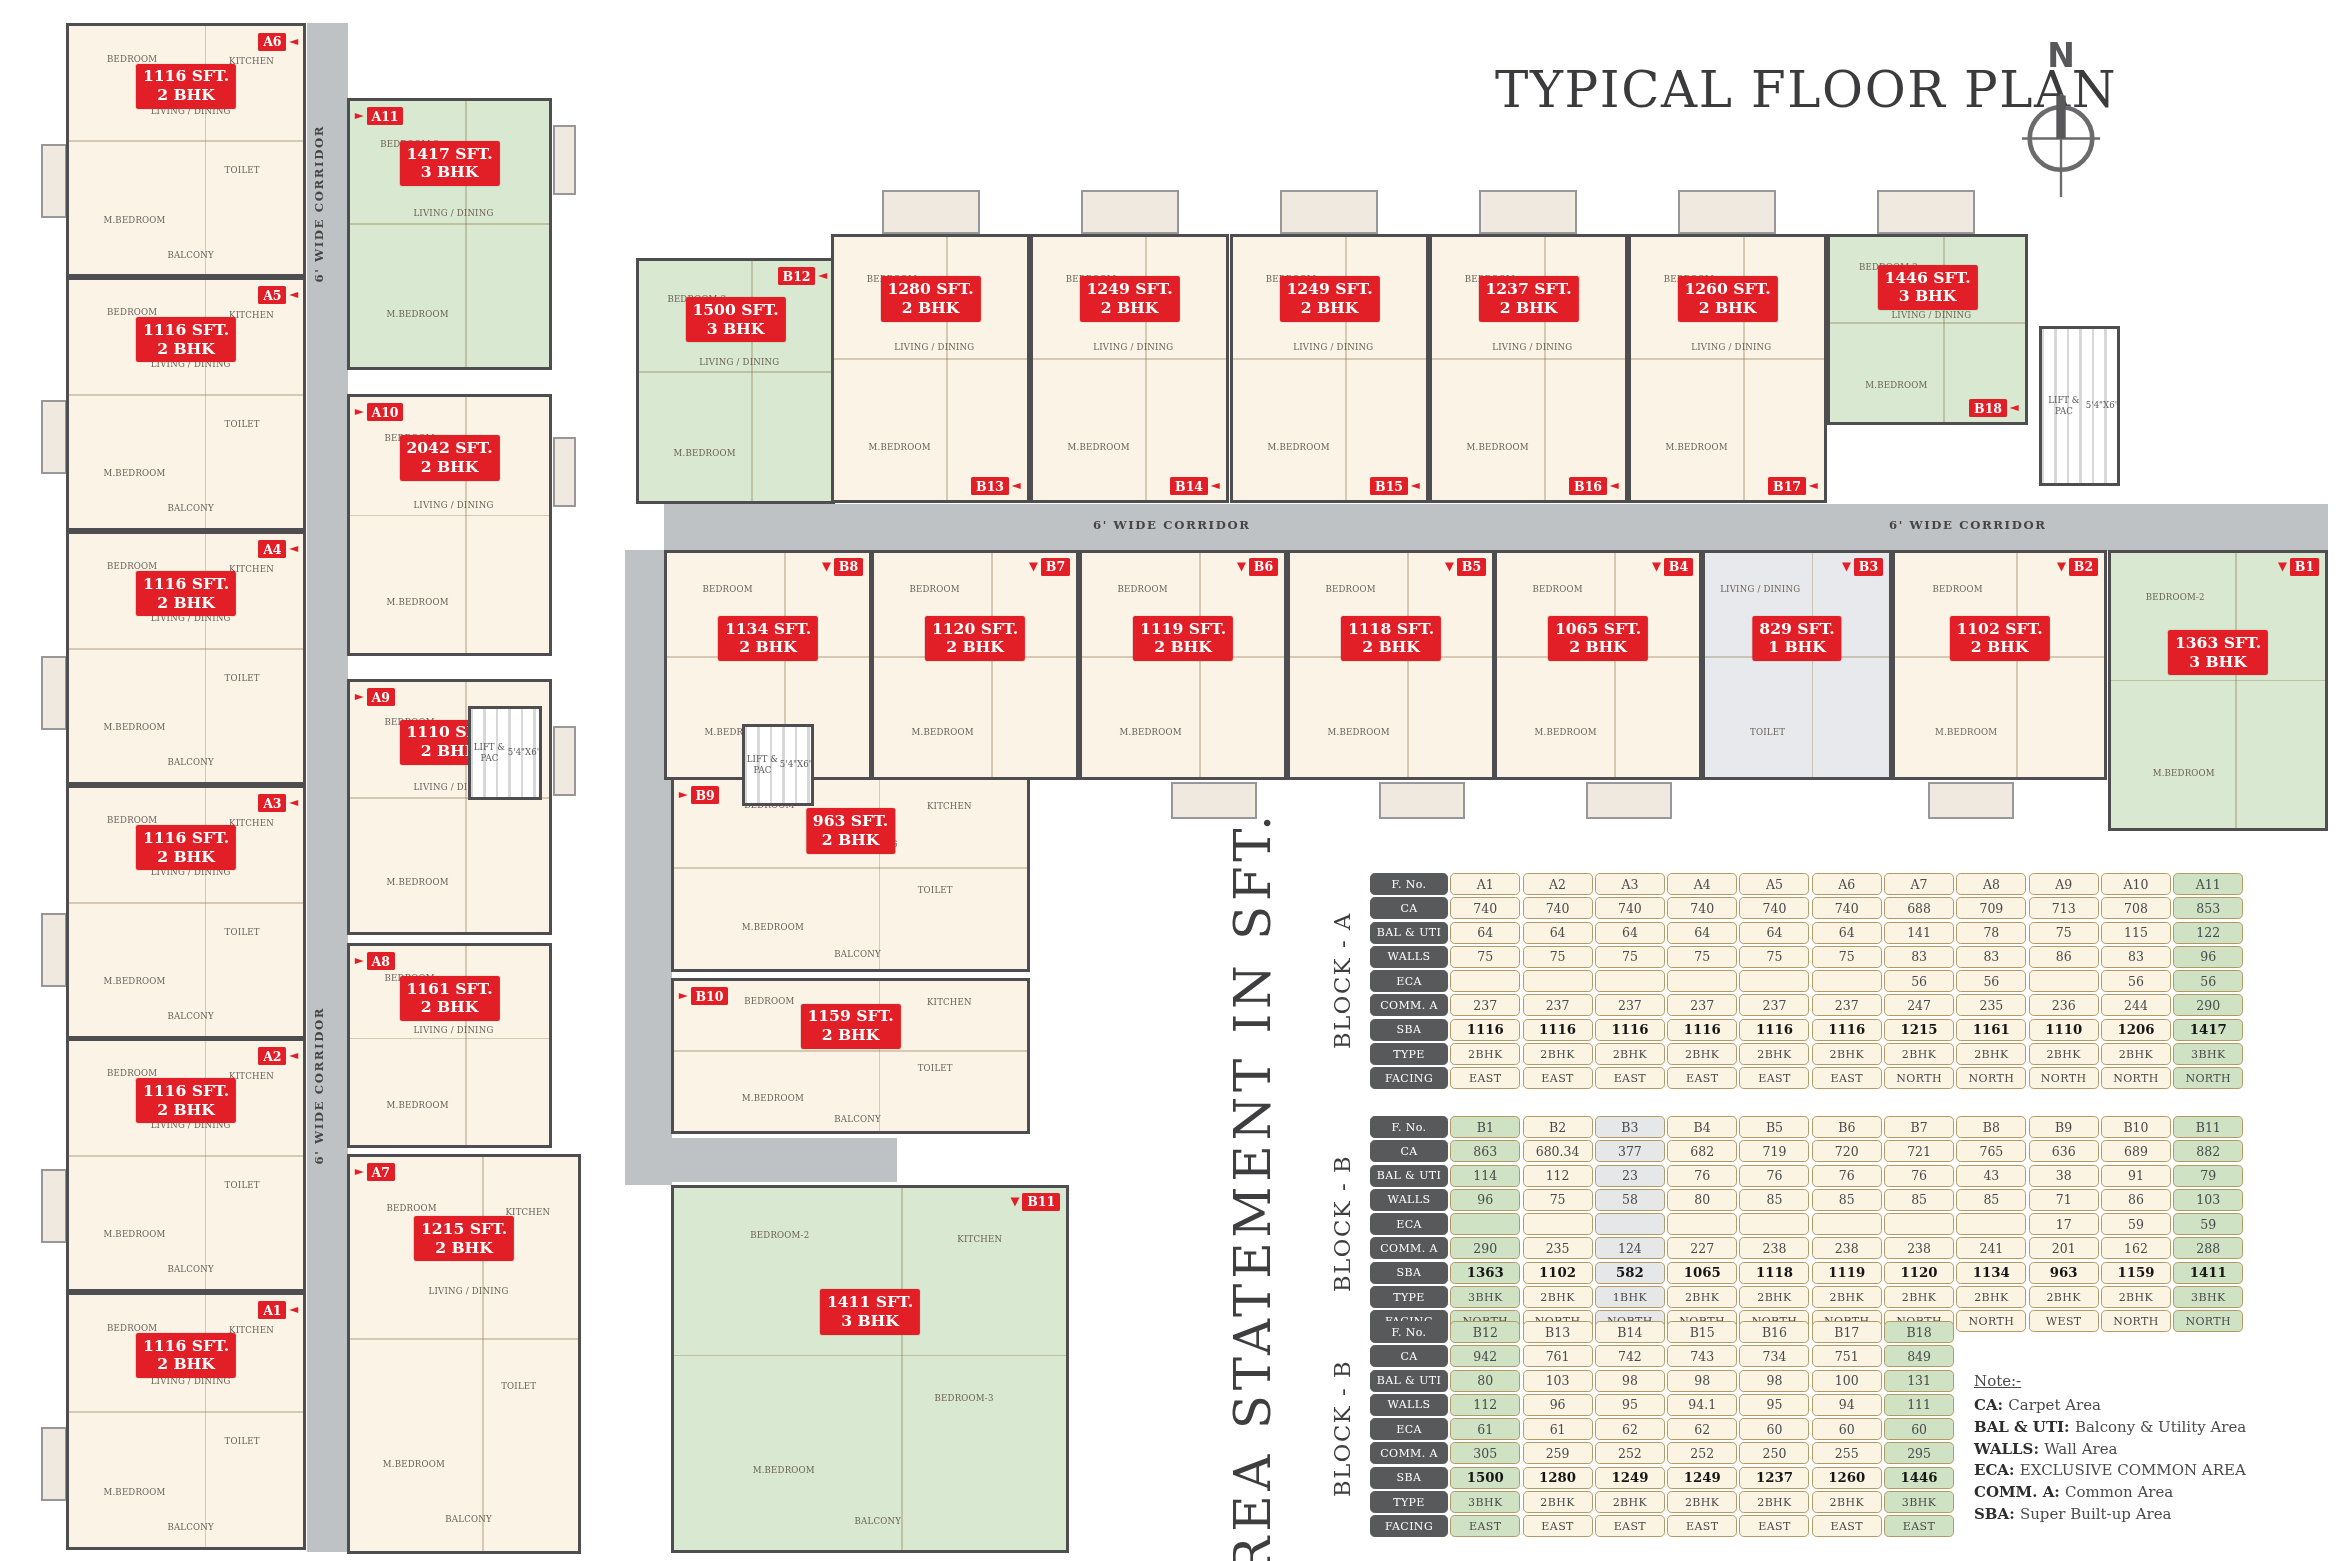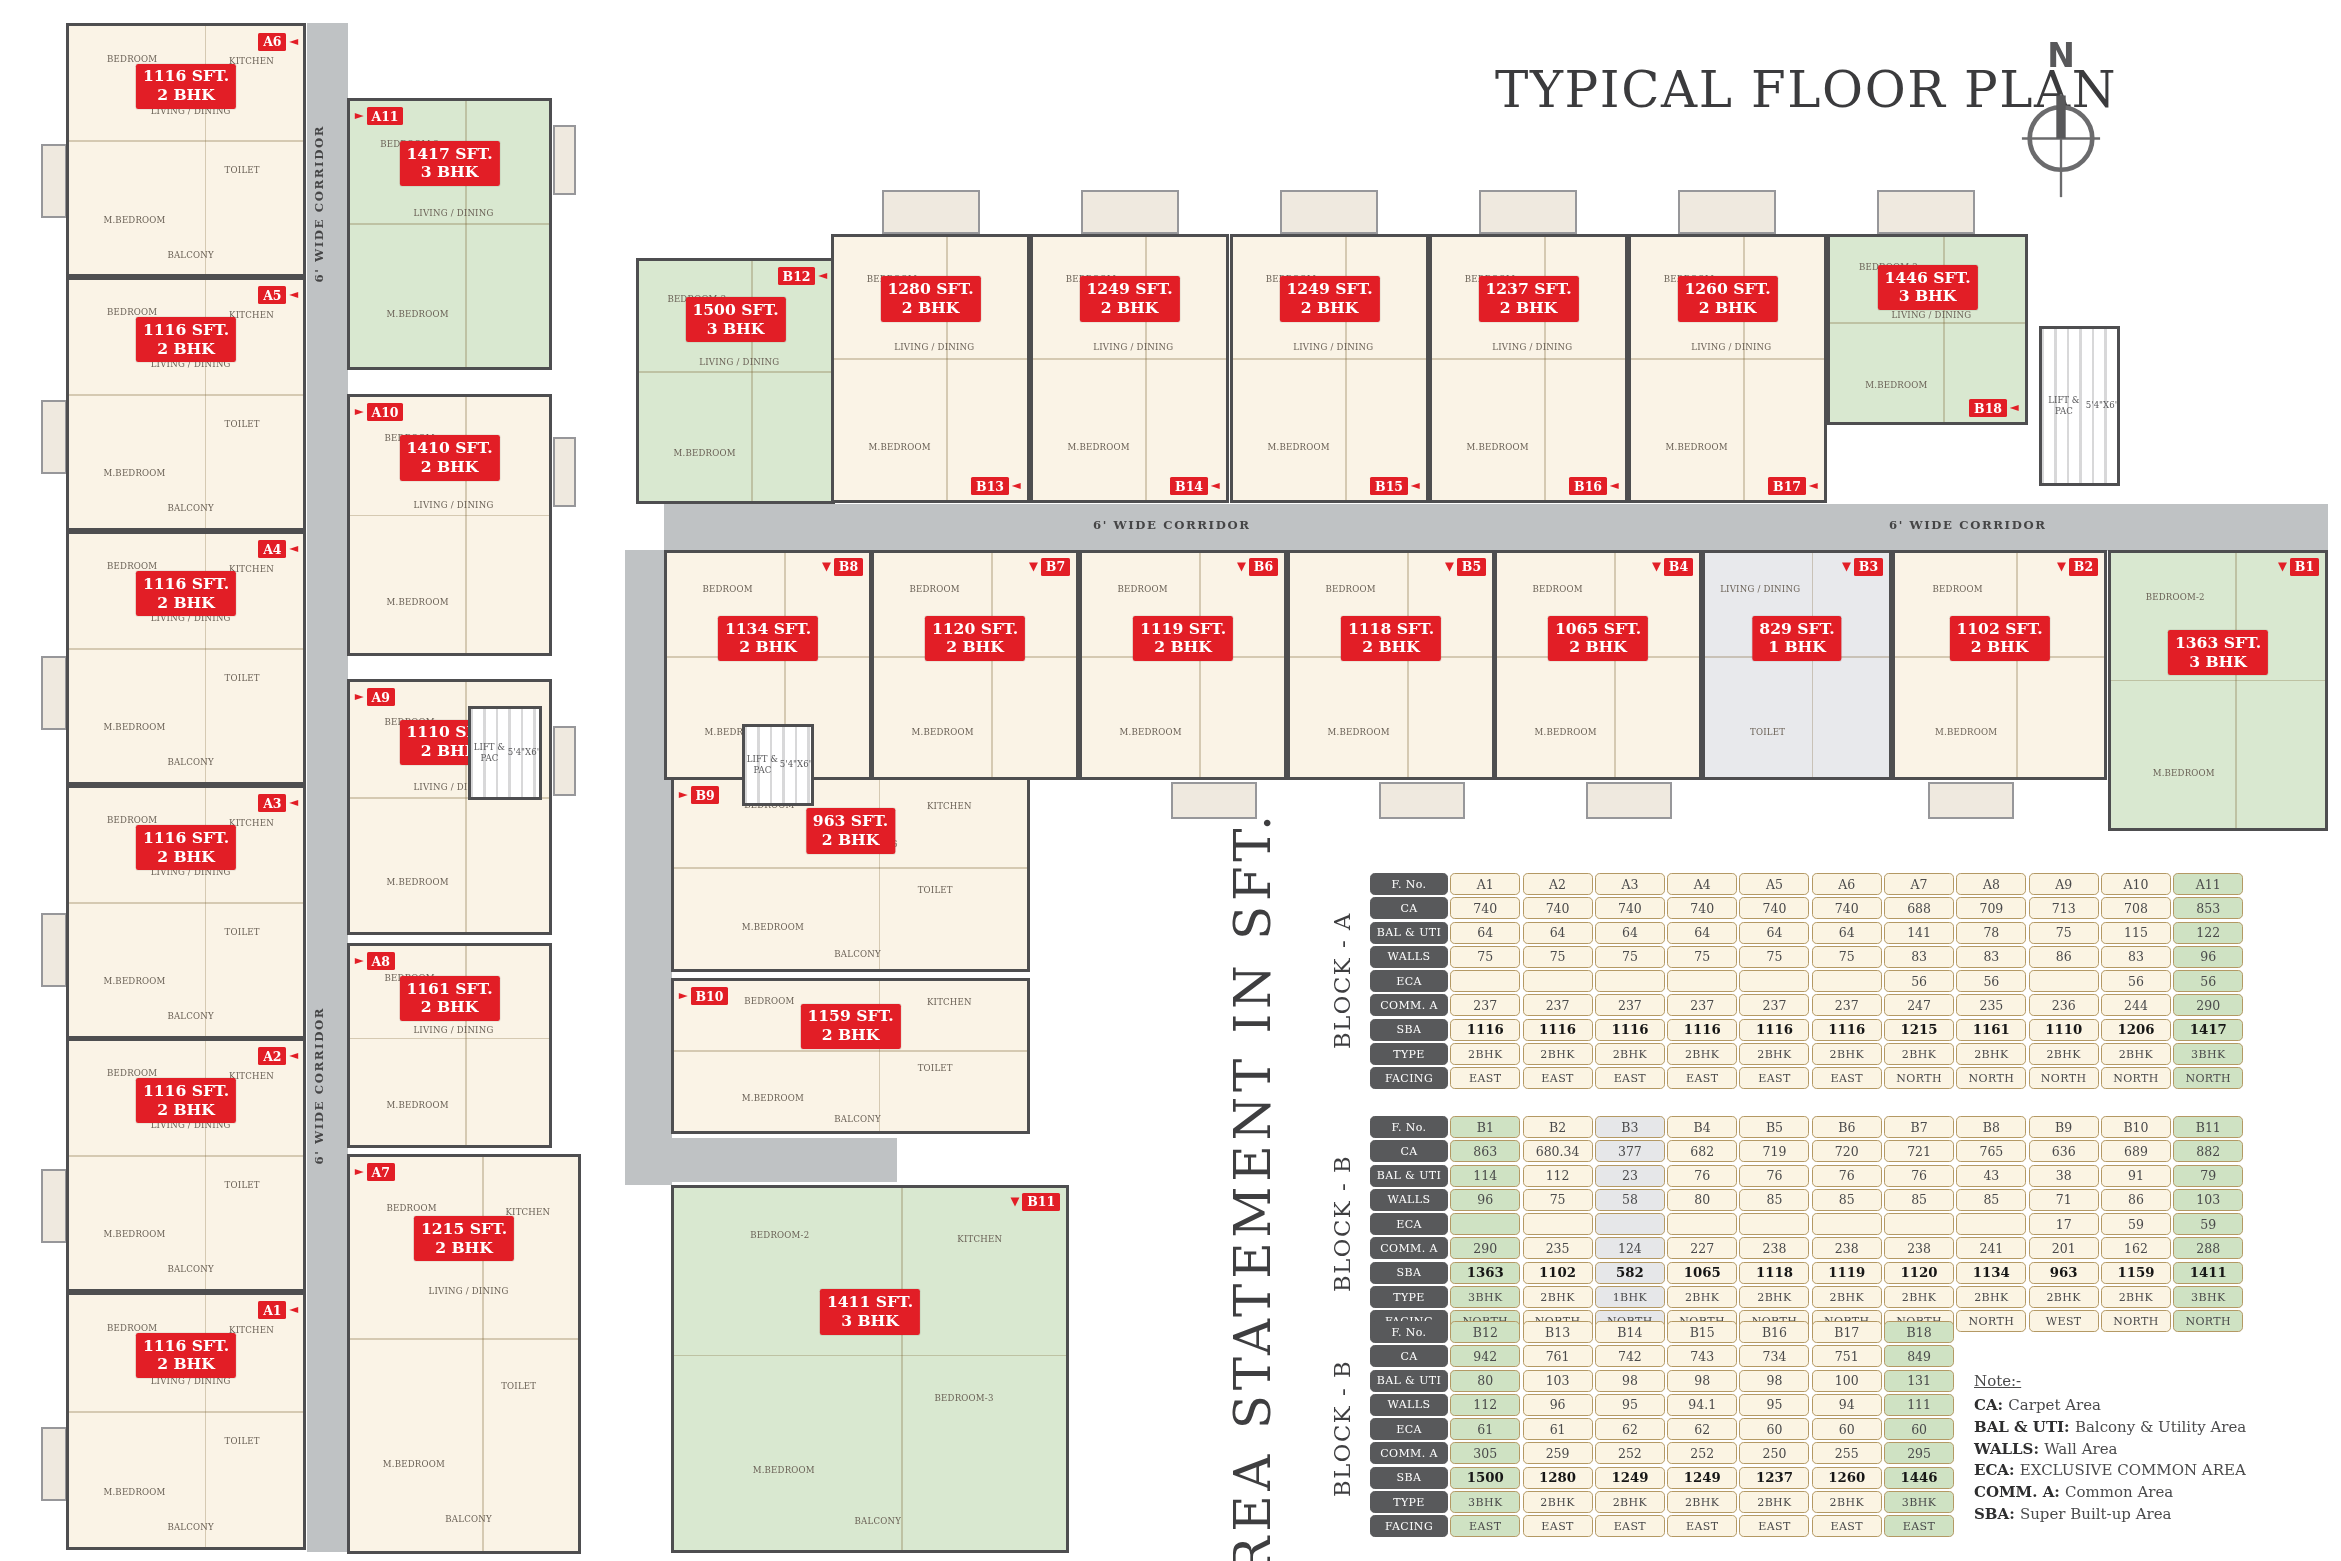--- a/index.html
+++ b/index.html
@@ -225,21 +225,21 @@
         <div class="marker" style="left: 4.7px; top: 6.2px;">
           <span class="arr">►</span>
           <span class="chip">A9</span>
         </div>
         <div class="roomlbl" style="left: 30%; top: 16%;">BEDROOM</div>
         <div class="roomlbl" style="left: 52%; top: 42%;">LIVING / DINING</div>
         <div class="roomlbl" style="left: 34%; top: 80%;">M.BEDROOM</div>
       </div>
       <div class="unit cream" style="left: 347px; top: 394px; width: 205px; height: 262px;">
         <div class="badge" style="top: 15%;">
-          <div>1410 SFT.</div>
+          <div>2042 SFT.</div>
           <div>2 BHK</div>
         </div>
         <div class="marker" style="left: 4.7px; top: 6.2px;">
           <span class="arr">►</span>
           <span class="chip">A10</span>
         </div>
         <div class="roomlbl" style="left: 30%; top: 16%;">BEDROOM</div>
         <div class="roomlbl" style="left: 52%; top: 42%;">LIVING / DINING</div>
         <div class="roomlbl" style="left: 34%; top: 80%;">M.BEDROOM</div>
       </div>

